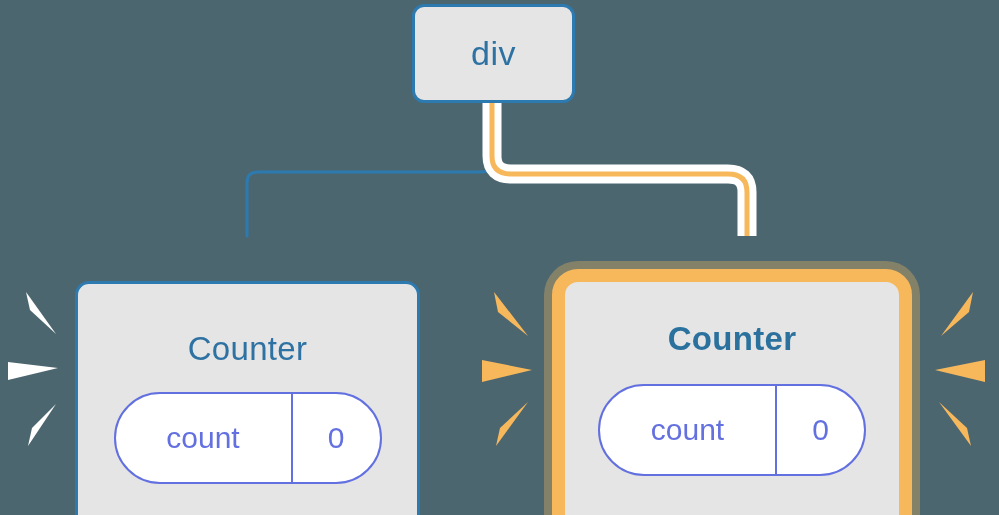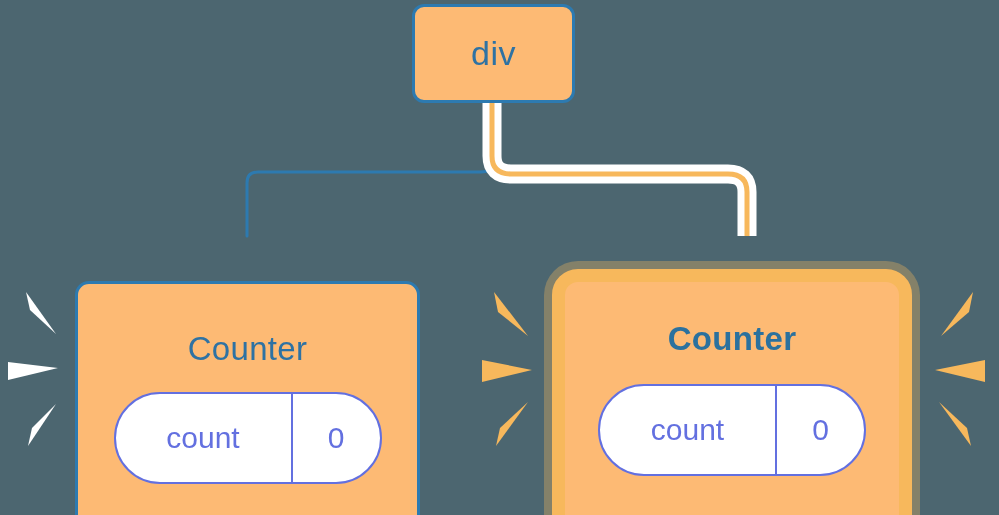--- a/index.html
+++ b/index.html
@@ -23,21 +23,21 @@
     position: absolute;
     left: 0;
     top: 0;
     width: 999px;
     height: 515px;
   }
 
   
   .node {
     position: absolute;
-    background: #fdba74;
+    background: #e5e5e5;
     box-sizing: border-box;
   }
   .node-div {
     left: 412px;
     top: 4px;
     width: 163px;
     height: 99px;
     border: 3px solid #2d7ab0;
     border-radius: 12px;
     display: flex;

